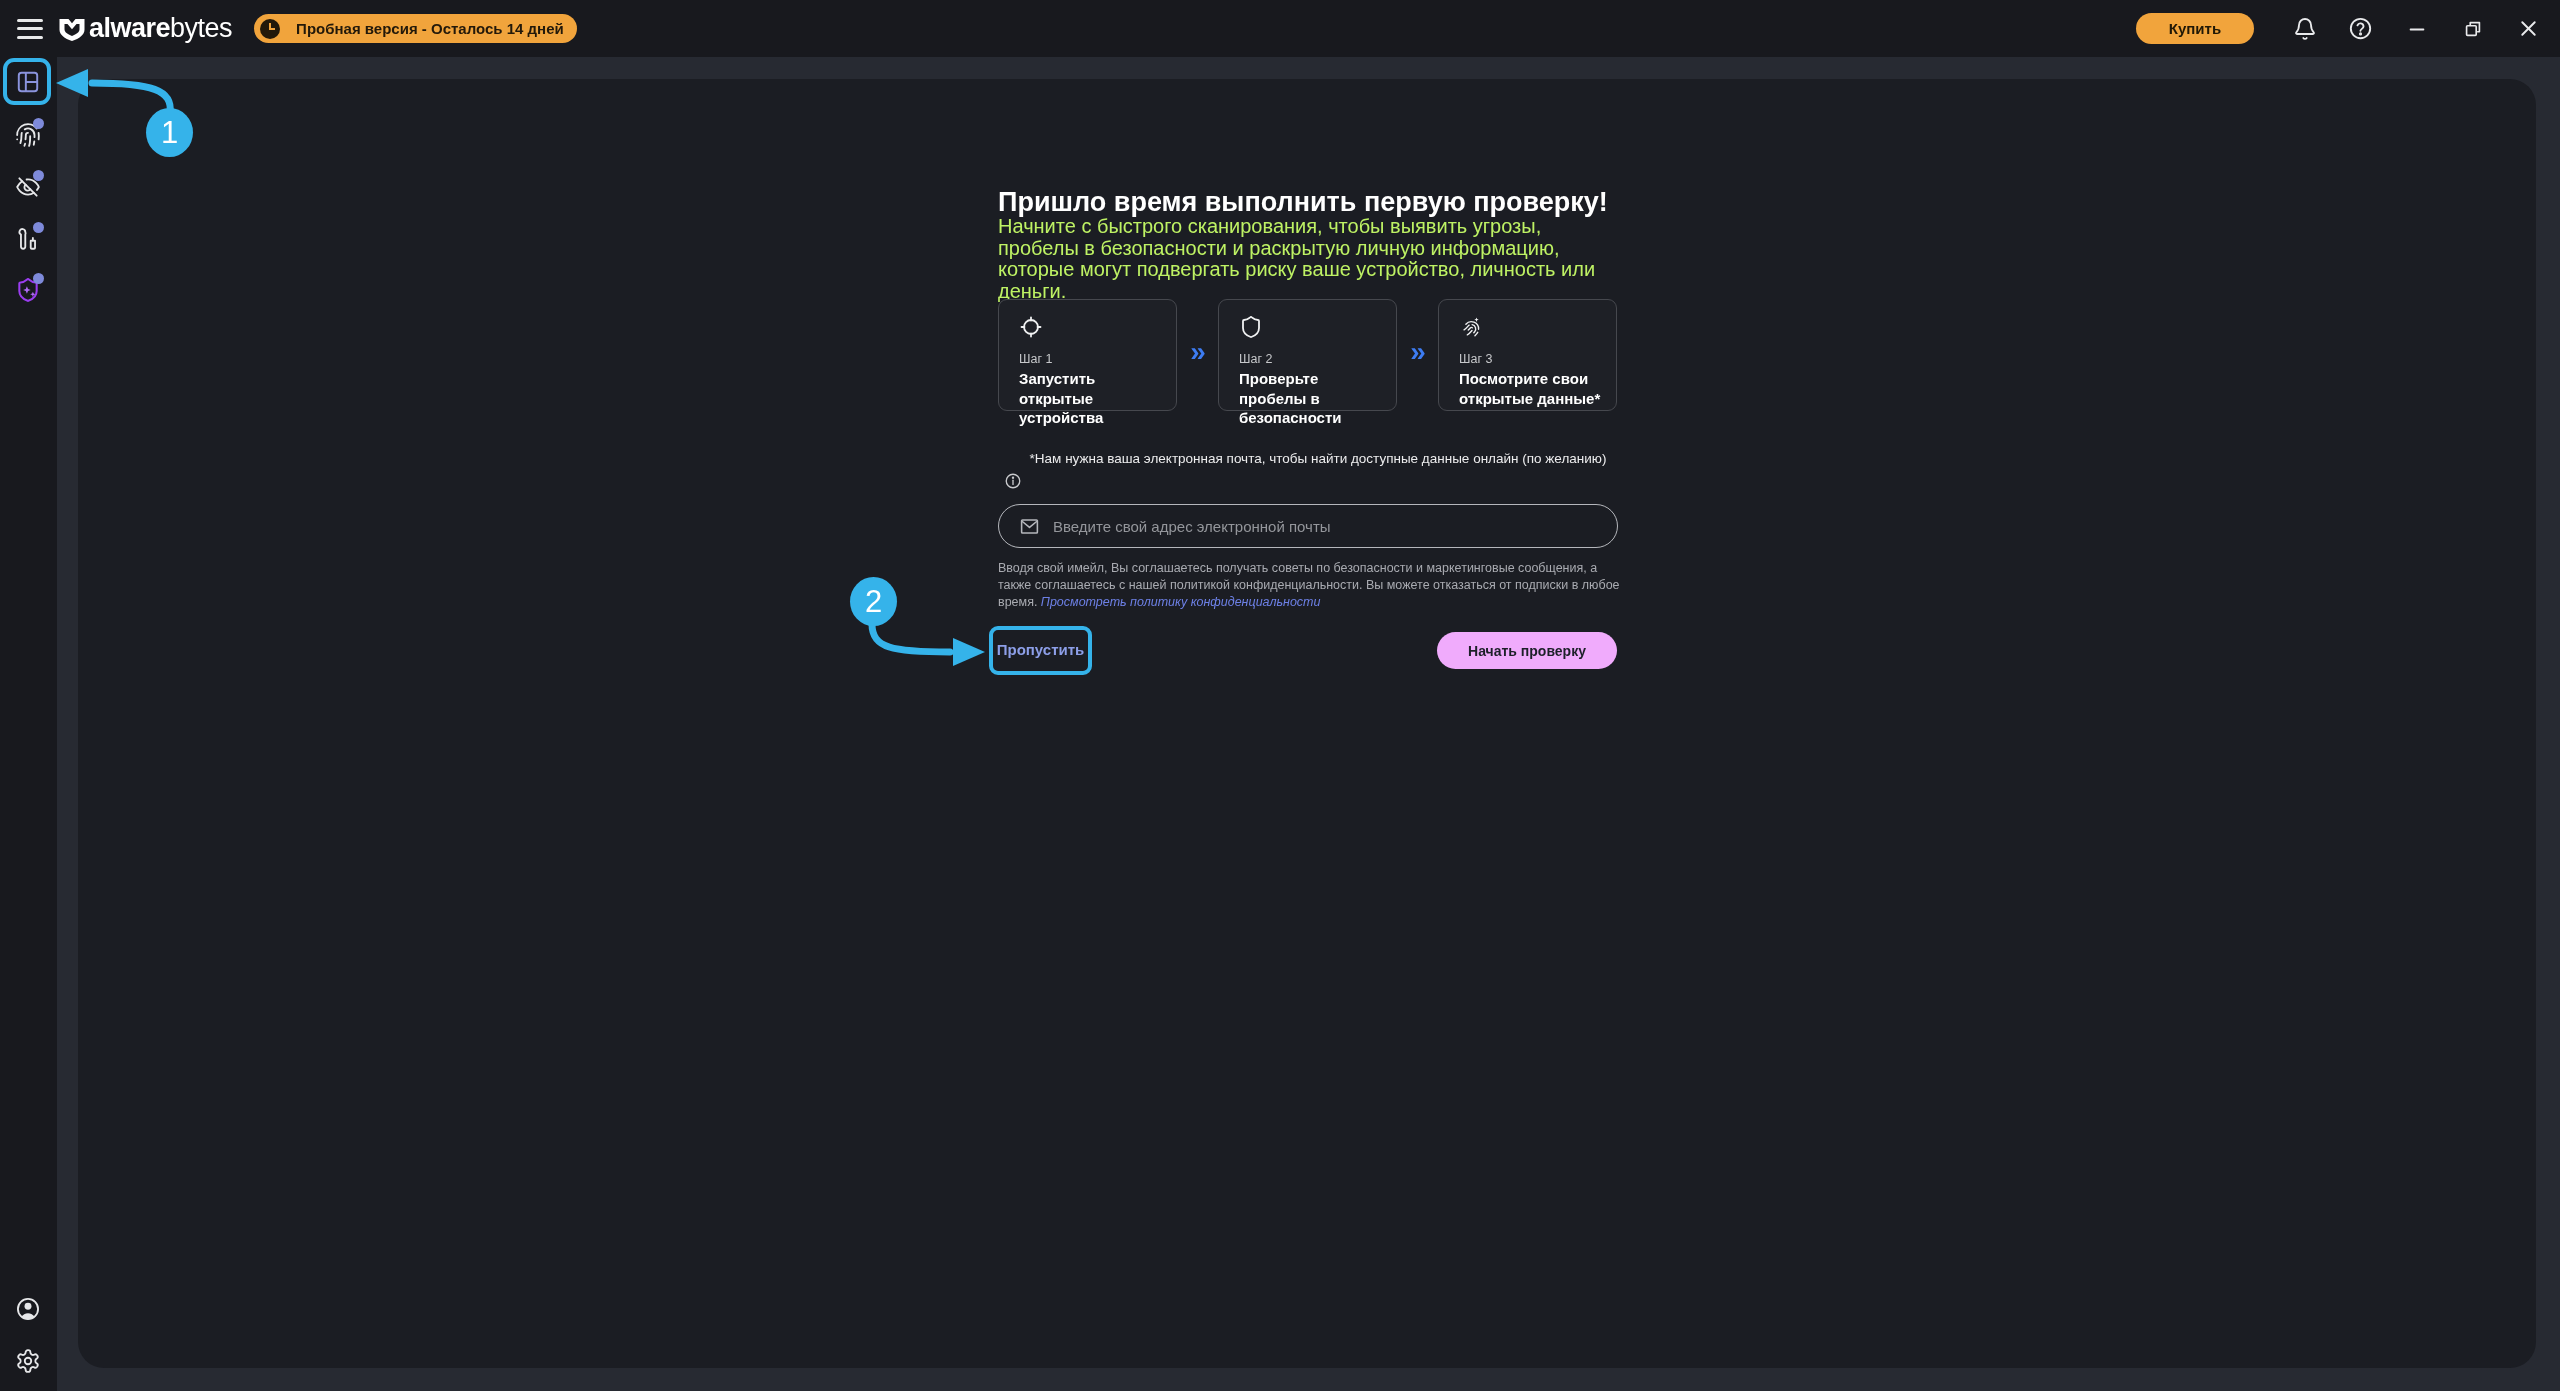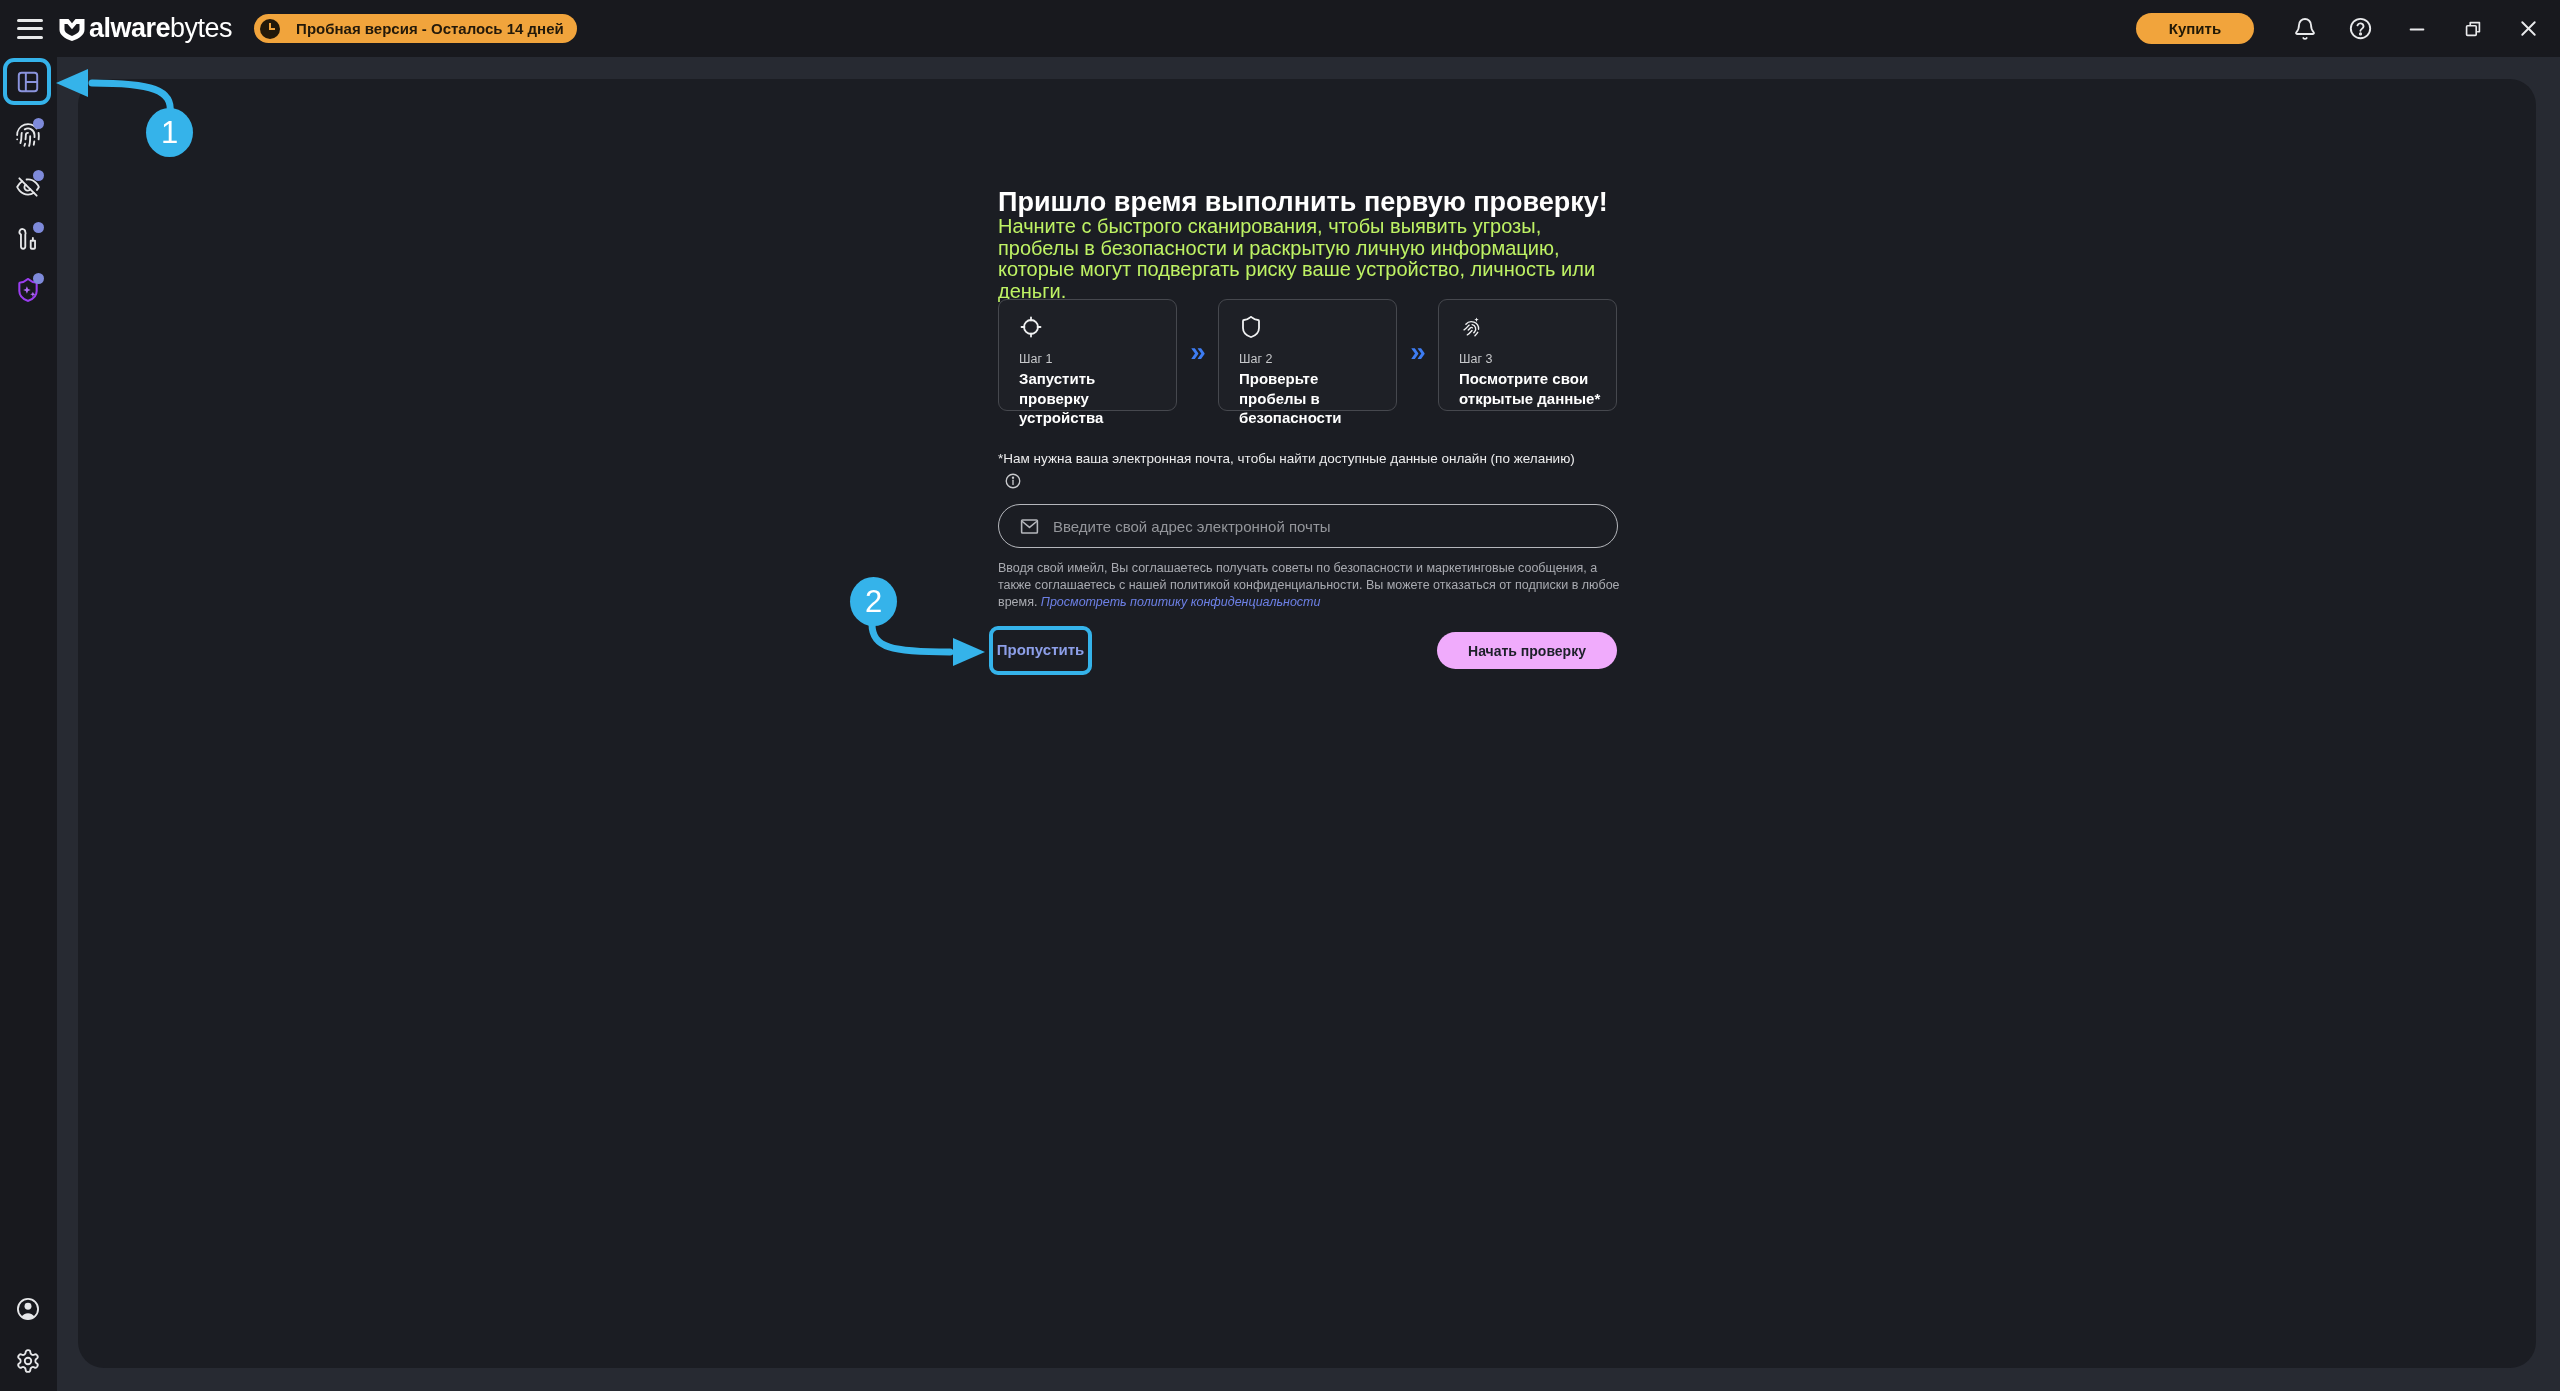--- a/index.html
+++ b/index.html
@@ -50,21 +50,21 @@
                border:1px solid #46484e; border-radius:9px; background:#1e2026;
                padding:15px 14px 0 20px; z-index:2; }
   .step-card .card-icon { width:24px; height:24px; color:#f0f1f2; }
   .step-card .step-label { margin-top:9px; font-size:12.5px; color:#c7c8cb; }
   .step-card .step-title { margin-top:3px; font-size:15px; font-weight:700;
                            line-height:19.5px; color:#ffffff; }
   .chevron-sep { position:absolute; top:336px; width:30px; text-align:center;
                  font-size:28px; font-weight:700; color:#3d7cf2; z-index:2; }
 
   .email-note { position:absolute; left:998px; top:451px; width:640px;
-                font-size:13.5px; color:#ededee; z-index:2; }
+                font-size:13.5px; color:#ededee; z-index:2;text-align:center; }
   .info-icon { position:absolute; left:1004px; top:472px; width:18px; height:18px;
                color:#c9cacd; z-index:2; cursor:pointer; }
 
   .email-box { position:absolute; left:998px; top:504px; width:620px; height:44px;
                border:1.5px solid #b5b7bc; border-radius:22px; display:flex; align-items:center;
                padding:0 18px 0 20px; gap:13px; z-index:2; }
   .email-box svg { flex:none; color:#b5b7bc; }
   .email-box input { flex:1; background:transparent; border:none; outline:none;
                      font-size:15px; color:#e8e8ea; font-family:"Liberation Sans", sans-serif; }
   .email-box input::placeholder { color:#94969b; opacity:1; }
@@ -221,21 +221,21 @@
 
   <div class="step-card" style="left:998px;">
     <svg class="card-icon" viewBox="0 0 24 24" fill="none" stroke="currentColor" stroke-width="1.8" stroke-linecap="round">
       <circle cx="12" cy="12" r="7"></circle>
       <line x1="12" y1="2.5" x2="12" y2="5.5"></line>
         <line x1="12" y1="18.5" x2="12" y2="21.5"></line>
       <line x1="2.5" y1="12" x2="5.5" y2="12"></line>
         <line x1="18.5" y1="12" x2="21.5" y2="12"></line>
     </svg>
     <div class="step-label">Шаг 1</div>
-    <div class="step-title">Запустить проверку устройства</div>
+    <div class="step-title">Запустить открытые устройства</div>
   </div>
 
   <div class="chevron-sep" style="left:1183px;">»</div>
 
   <div class="step-card" style="left:1218px;">
     <svg class="card-icon" viewBox="0 0 24 24" fill="none" stroke="currentColor" stroke-width="1.8" stroke-linecap="round" stroke-linejoin="round">
       <path d="M20 13c0 5-3.5 7.5-7.7 9a1 1 0 0 1-.6 0C7.5 20.5 4 18 4 13V6a1 1 0 0 1 1-1c2 0 4.5-1.2 6.2-2.7a1 1 0 0 1 1.6 0C14.5 3.8 17 5 19 5a1 1 0 0 1 1 1z"></path>
     </svg>
     <div class="step-label">Шаг 2</div>
     <div class="step-title">Проверьте пробелы в безопасности</div>

